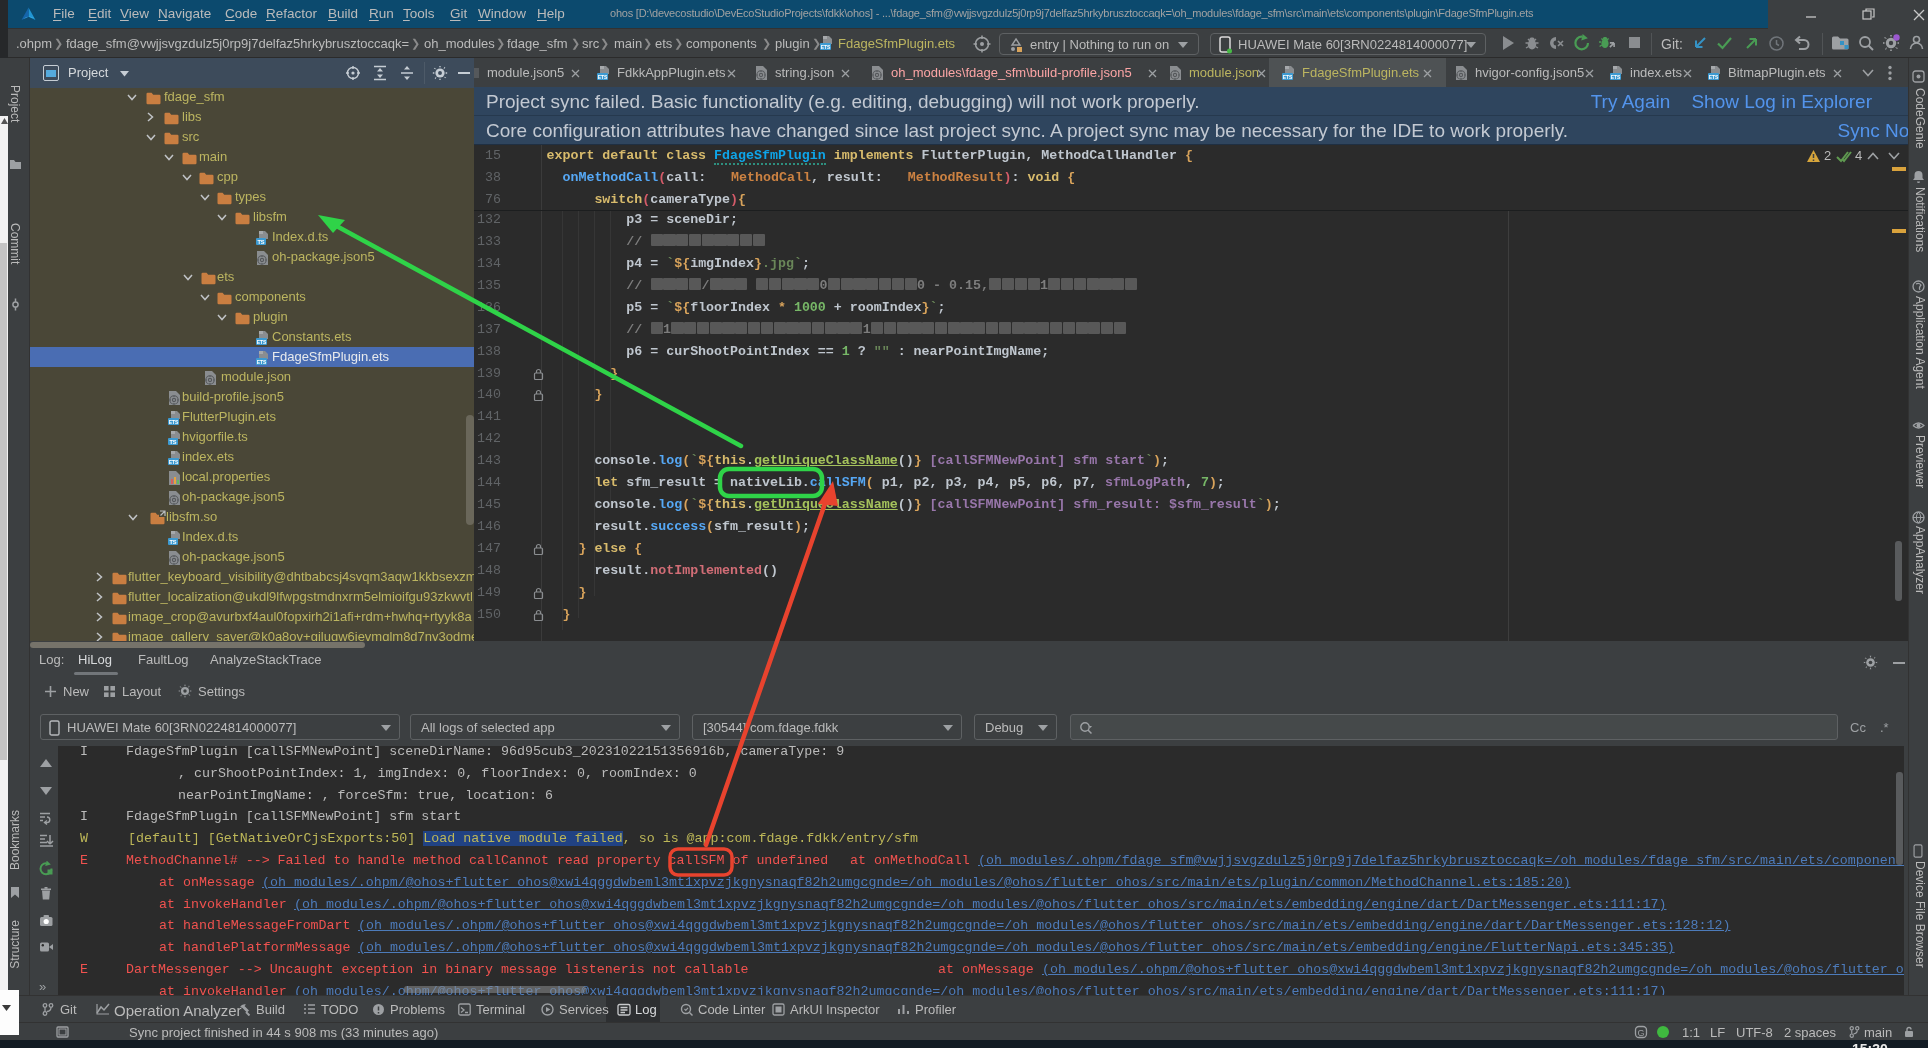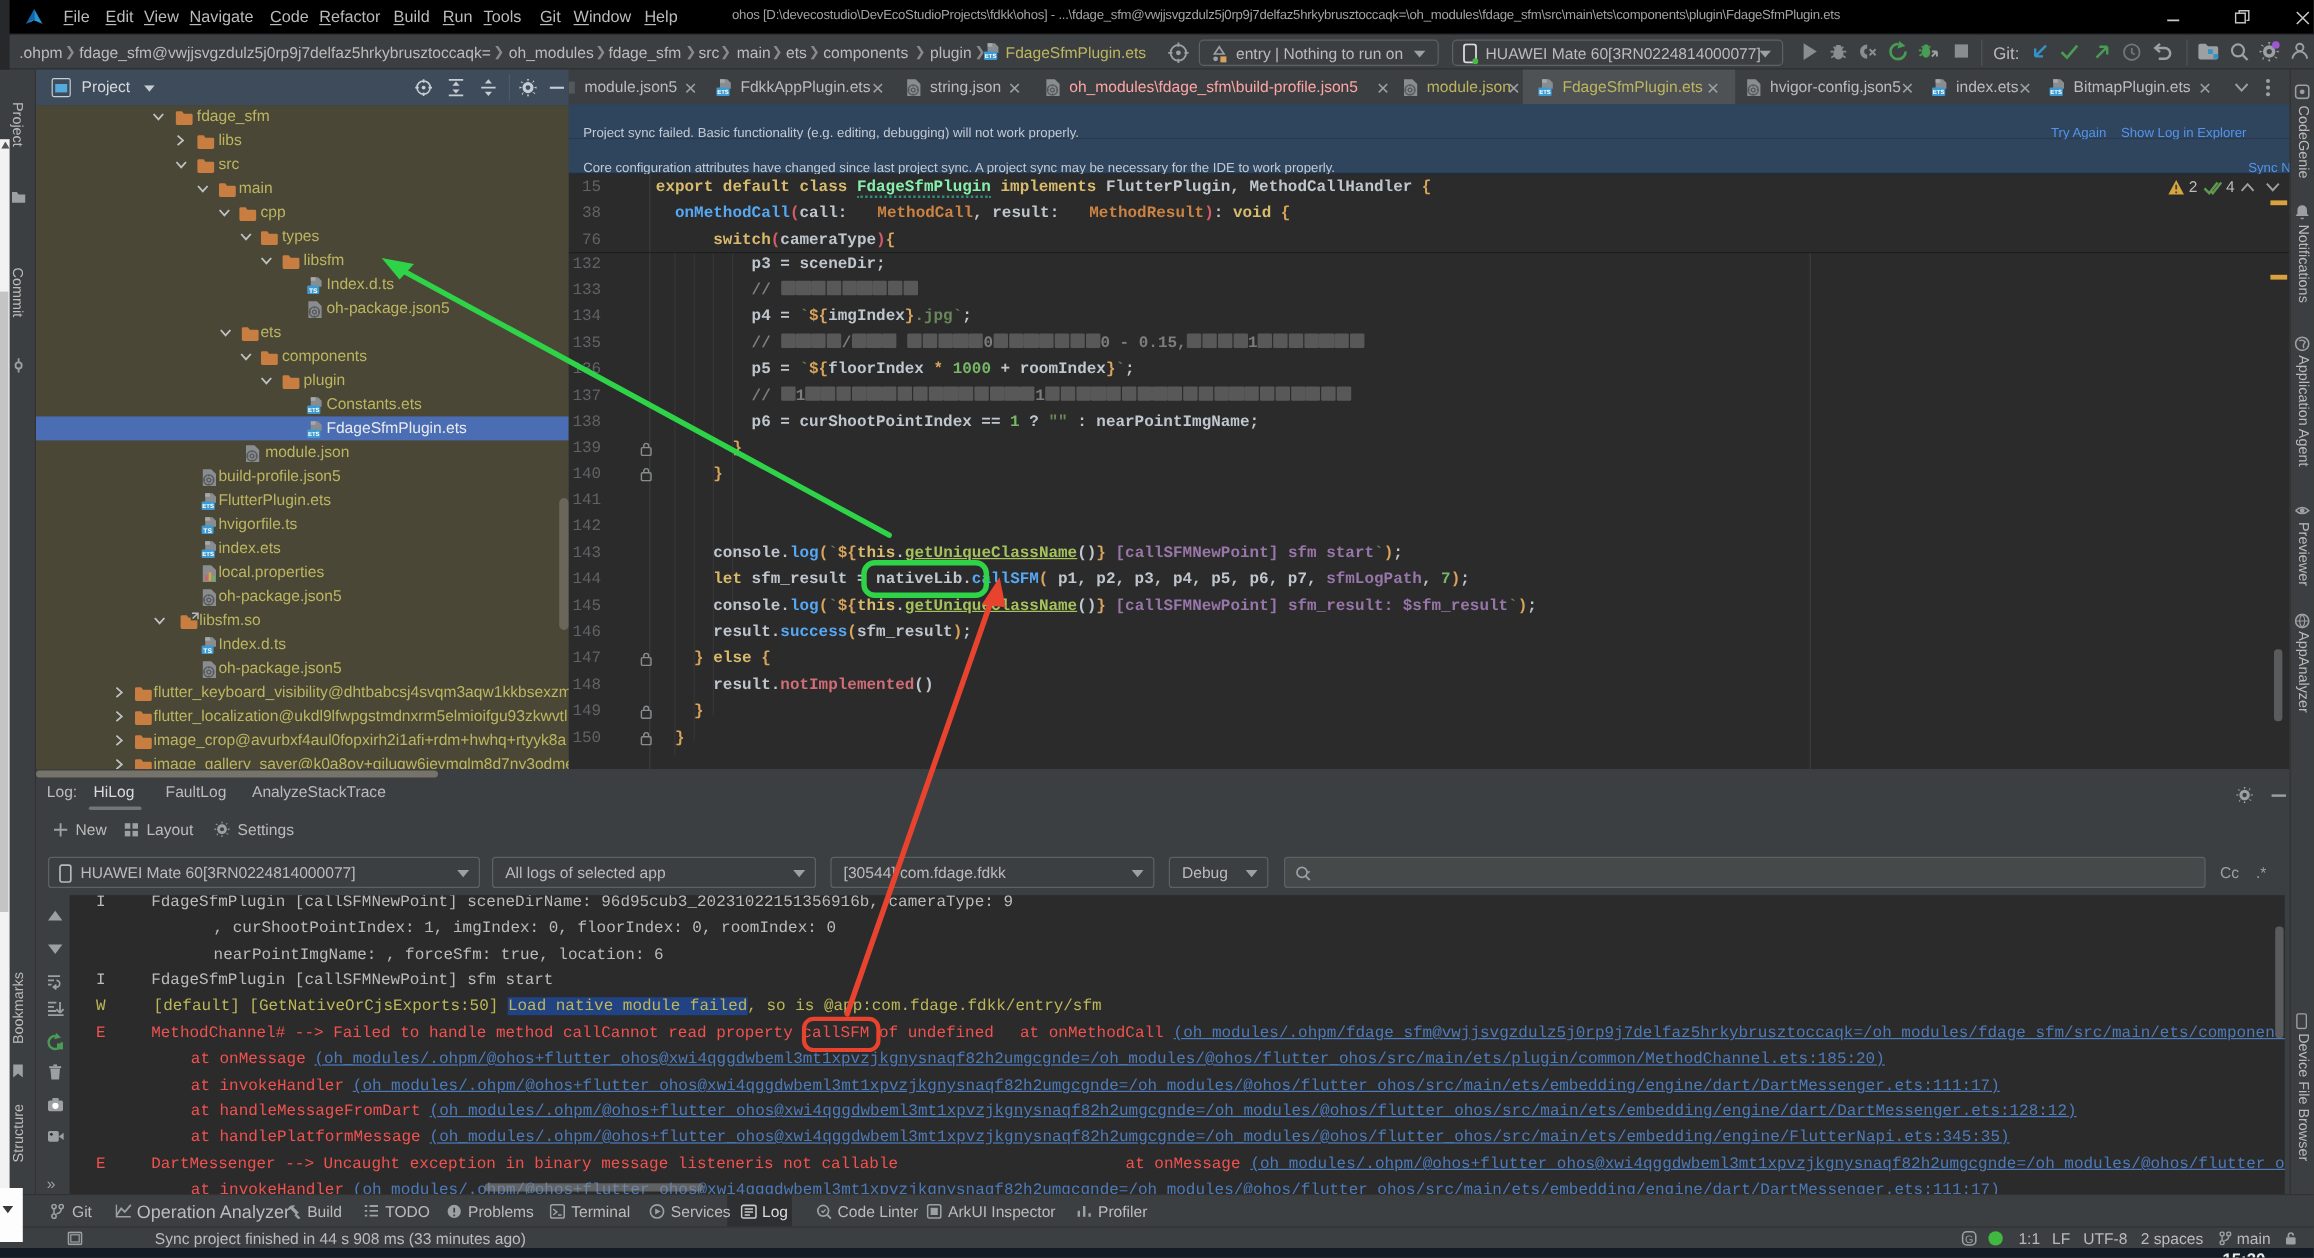--- a/index.html
+++ b/index.html
@@ -2,21 +2,21 @@
 <html><head>
 <meta charset="utf-8">
 <style>
 * { margin:0; padding:0; box-sizing:border-box; }
 html,body { width:1928px; height:1048px; overflow:hidden; background:#3c3f41;
   font-family:"Liberation Sans", sans-serif; }
 #page { position:absolute; left:0; top:0; width:1928px; height:1048px; }
 .abs { position:absolute; }
 .ui { font-family:"Liberation Sans", sans-serif; color:#bbbbbb; font-size:13px; white-space:pre; }
 
-#titlebar { left:0; top:0; width:1928px; height:29px; background:#000000; border-bottom:1px solid #323232; }
+#titlebar { left:0; top:0; width:1768px; height:29px; background:#0c4a6e; border-bottom:1px solid #323232; }
 #menus { position:absolute; left:0; top:0; height:29px; color:#bbbbbb; font-size:13.5px; }
 
 #menus u { text-decoration-thickness:1px; text-underline-offset:2px; }
 #wintitle { position:absolute; left:610px; top:7px; color:#a2a2a2; font-size:11px; letter-spacing:-0.22px; white-space:pre; }
 .winbtn { position:absolute; top:0; width:46px; height:29px; display:flex; align-items:center; justify-content:center; color:#c8c8c8; }
 
 #navbar { left:0; top:29px; width:1928px; height:29px; background:#3c3f41; border-bottom:1px solid #2b2b2b; }
 .crumb { color:#bbbbbb; font-size:13px; }
 
 #leftstripe { left:0; top:58px; width:30px; height:964px; background:#3c3f41; border-right:1px solid #323232; }
@@ -24,27 +24,27 @@
 .vcw { writing-mode:vertical-rl; }
 .vccw { writing-mode:vertical-rl; transform:rotate(180deg); }
 
 #projhead { left:30px; top:58px; width:444px; height:30px; background:#3d4b5b; }
 #tree { left:30px; top:88px; width:444px; height:553px; background:#4a4737; overflow:hidden; }
 .trow { position:absolute; height:20px; line-height:20px; font-size:13px; color:#bcb560; white-space:pre; }
 
 #tabsbar { left:474px; top:58px; width:1434px; height:29px; background:#3c3f41; }
 #banner1 { left:474px; top:87px; width:1434px; height:29px; background:#2f455e; border-bottom:1px solid #26394e; }
 #banner2 { left:474px; top:116px; width:1485px; height:29px; background:#2f455e; border-bottom:1px solid #1f2f42; }
-.bannertext { position:absolute; left:12px; top:18px; font-size:11px; color:#c3c9d2; }
+.bannertext { position:absolute; left:12px; top:4px; font-size:19px; color:#c3c9d2; }
 .bannerlink { color:#5394ec; }
 #codearea { left:474px; top:145px; width:1434px; height:496px; background:#2b2b2b; overflow:hidden; }
 .lnum { position:absolute; width:53px; text-align:right; color:#606366; font-family:"Liberation Mono",monospace; font-size:13.3px; }
 .cline { position:absolute; left:72.5px; font-family:"Liberation Mono",monospace; font-size:13.3px; white-space:pre; color:#a9b7c6; font-weight:600; }
 
-.kw { color:#d8bb6c; } .cls { color:#86efac; } .fn { color:#56a8f5; } .str { color:#6a8759; }
+.kw { color:#d8bb6c; } .cls { color:#0ea5e9; } .fn { color:#56a8f5; } .str { color:#6a8759; }
 .num { color:#77b767; } .com { color:#7d7d7d; } .prp { color:#9876aa; } .par { color:#d45b69; }
 .brc { color:#d8a35b; } .wht { color:#bfc6ce; } .org { color:#cc8242;margin-left:17px; } .grn { color:#a5c25c; } .sal { color:#d16d76; }
 .cjk { display:inline-block; width:12.2px; height:12px; background:rgba(125,125,125,0.55); border-radius:1px; margin:0 0.3px; vertical-align:-1px; }
 
 #logpanel { left:30px; top:641px; width:1878px; height:354px; background:#3c3f41; }
 #logcontent { position:absolute; left:28px; top:105px; width:1846px; height:249px; background:#2b2b2b; overflow:hidden; }
 .lrow { position:absolute; font-family:"Liberation Mono",monospace; font-size:13.3px; white-space:pre; }
 .li { color:#bbbbbb; } .lw { color:#bdb758; } .le { color:#f0524f; }
 .llink { color:#4d7bba; text-decoration:underline; }
 

